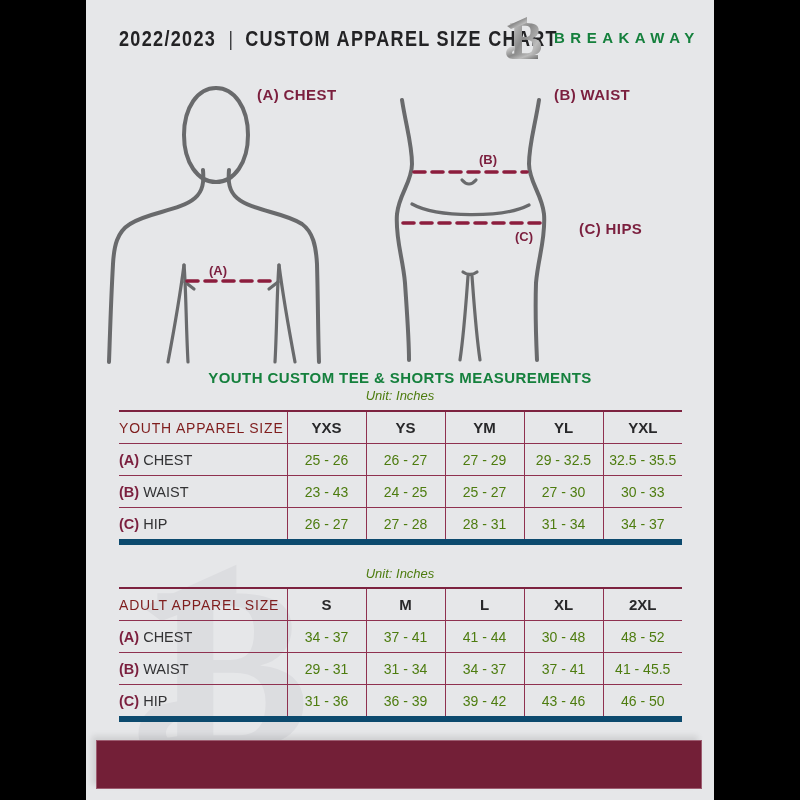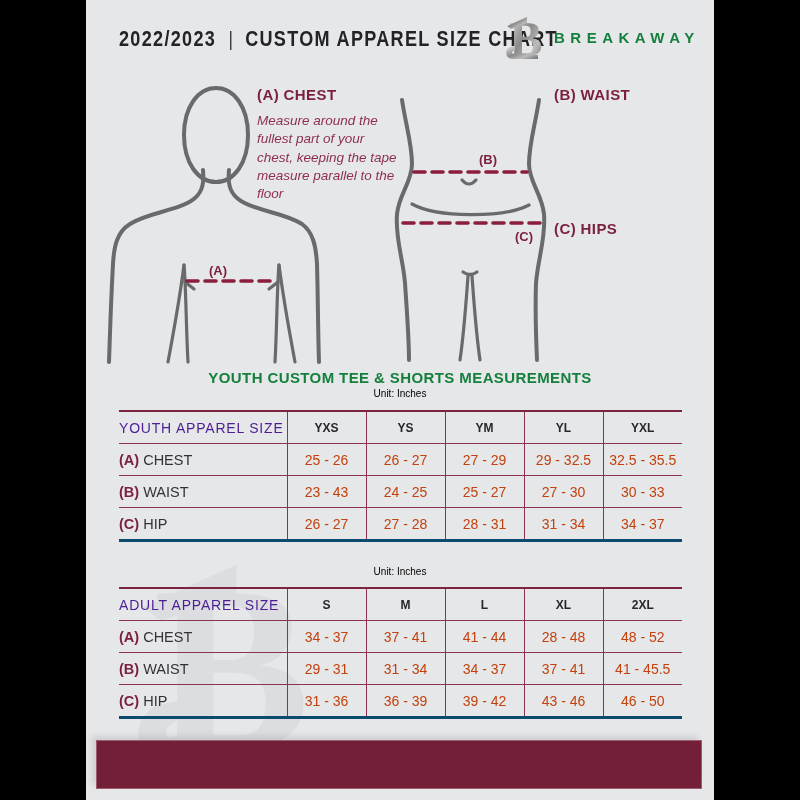--- a/index.html
+++ b/index.html
@@ -20,46 +20,46 @@
   .figure-lower{position:absolute;left:306px;top:98px;}
   .fig path{fill:none;stroke:#696a6c;stroke-width:4;stroke-linecap:round;}
   .fig .thin{stroke-width:3.2;}
   .fig .dash{stroke:#8c1d3d;stroke-width:3.6;stroke-dasharray:11 7;fill:none;}
   .fig text{font-family:"Liberation Sans",sans-serif;font-size:13px;font-weight:bold;fill:#7b1f3e;}
 
   
   .guide-block{position:absolute;}
   #chest-block{left:171px;top:86px;width:146px;}
   #waist-block{left:468px;top:86px;width:138px;}
-  #hips-block{left:468px;top:220px;width:146px;}
+  #hips-block{left:493px;top:220px;width:146px;}
   .g-head{font-size:15px;font-weight:bold;color:#7b1f3e;letter-spacing:0.4px;}
   .g-desc{margin-top:9px;font-size:13.5px;font-style:italic;color:#8e2f51;line-height:1.36;white-space:pre-line;}
 
   
   .section{position:absolute;left:0;width:100%;text-align:center;}
   .tbl-title{font-size:15px;font-weight:bold;color:#15803d;letter-spacing:0.4px;}
-  .tbl-unit{font-size:10px;color:#000000;}
+  .tbl-unit{font-style:italic;font-size:13px;color:#4d7c0f;}
   #youth-title{top:369px;} #youth-unit{top:388px;}
   #adult-title{top:547px;} #adult-unit{top:566px;}
 
   
   .size-table{position:absolute;left:33px;width:563px;border-collapse:collapse;table-layout:fixed;
     border-top:2px solid #7d2340;z-index:2;}
   #youth-table{top:410px;} #adult-table{top:587px;}
   .size-table col.c0{width:168px;} .size-table col.cn{width:79px;}
   .size-table th,.size-table td{height:31px;padding:0;}
   .size-table thead th{border-bottom:1.6px solid #8f3150;}
   .size-table tbody td{border-bottom:1.6px solid #8f3150;}
-  .size-table tbody tr:last-child td{border-bottom:3px solid #0c4a6e;margin-top:23px;}
+  .size-table tbody tr:last-child td{border-bottom:6px solid #0c4a6e;margin-top:23px;}
   .size-table th+th,.size-table td+td{border-left:1.6px solid #8f3150;}
-  .col-label{text-align:left;padding-left:25px;font-size:14px;letter-spacing:0.8px;color:#4c1d95;font-weight:normal;}
-  .size-code{font-size:12px;font-weight:bold;color:#28282a;text-align:center;}
+  .col-label{text-align:left;padding-left:25px;font-size:14px;letter-spacing:0.8px;color:#7f1d1d;font-weight:normal;}
+  .size-code{font-size:15px;font-weight:bold;color:#28282a;text-align:center;}
   .rowlabel{text-align:left;padding-left:25px;font-size:14.5px;color:#333335;}
   .rowlabel .key{font-weight:bold;color:#7b1f3e;}
-  .val{text-align:center;font-size:14px;color:#c2410c;}
+  .val{text-align:center;font-size:14px;color:#4d7c0f;}
 
   
   .watermark{position:absolute;left:26px;top:546px;z-index:0;}
   .footer-bar{position:absolute;left:10px;top:740px;width:606px;height:49px;background:#731f37;
     border:1px solid #9d5d71;box-sizing:border-box;box-shadow:-4px -4px 6px rgba(0,0,0,0.10);}
 </style>
 </head>
 <body>
 
 <div class="document">
@@ -124,21 +124,20 @@
     <path class="dash" d="M 22 74 L 135 74"></path>
     <path class="dash" d="M 11 125 L 148 125"></path>
     <text x="96" y="66" text-anchor="middle">(B)</text>
     <text x="132" y="143" text-anchor="middle">(C)</text>
   </svg>
 
   <div class="guide-block" id="chest-block">
     <div class="g-head">
       <span>(A)</span> <span>CHEST</span>
     </div>
-    <div class="g-desc">Measure around the fullest part of your chest, keeping the tape measure parallel to the floor</div>
   </div>
 
   <div class="guide-block" id="waist-block">
     <div class="g-head">
       <span>(B)</span> <span>WAIST</span>
     </div>
   </div>
 
   <div class="guide-block" id="hips-block">
     <div class="g-head">
@@ -216,21 +215,21 @@
         <th class="size-code">XL</th>
         <th class="size-code">2XL</th>
       </tr>
     </thead>
     <tbody>
       <tr>
         <td class="rowlabel"><span class="key">(A)</span> <span>CHEST</span></td>
         <td class="val">34 - 37</td>
         <td class="val">37 - 41</td>
         <td class="val">41 - 44</td>
-        <td class="val">28 - 48</td>
+        <td class="val">30 - 48</td>
         <td class="val">48 - 52</td>
       </tr>
       <tr>
         <td class="rowlabel"><span class="key">(B)</span> <span>WAIST</span></td>
         <td class="val">29 - 31</td>
         <td class="val">31 - 34</td>
         <td class="val">34 - 37</td>
         <td class="val">37 - 41</td>
         <td class="val">41 - 45.5</td>
       </tr>

